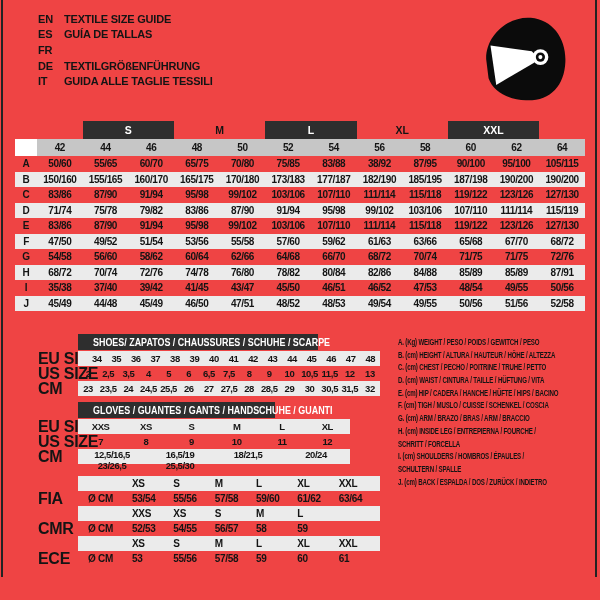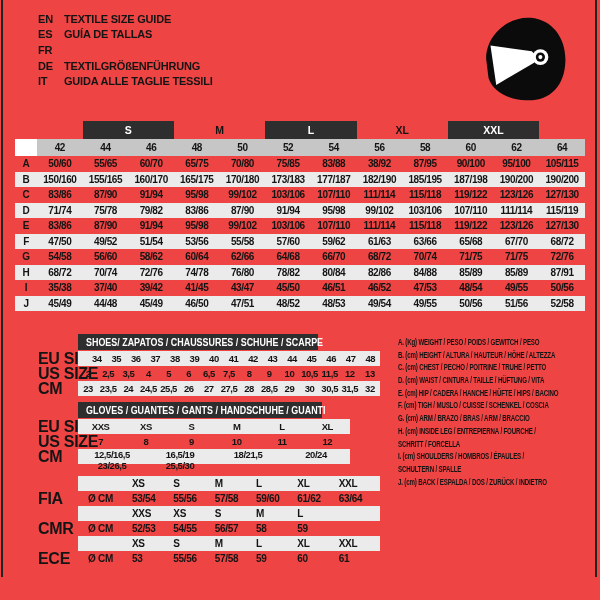--- a/index.html
+++ b/index.html
@@ -32,21 +32,21 @@
   .main-table tr.sizes-row td.corner { background:#fff; }
   .main-table tr.stripe td { background:#ebebeb; }
 
   
   .sub { position:absolute; left:38px; }
   .sub.shoes { top:334px; } .sub.gloves { top:402px; } .sub.helmet-t { top:476px; }
   .srow { display:flex; height:15px; align-items:stretch; }
   .srow.band { height:16px; margin-bottom:1px; }
   .slabel { width:40px; font-size:16px; letter-spacing:-0.3px; display:flex; align-items:center; white-space:nowrap; }
   .sband { background:#2e2e2e; color:#fff; font-size:10.5px; display:flex; align-items:center;
-           padding-left:8px; white-space:nowrap; overflow:visible; }
+           padding-left:15px; white-space:nowrap; overflow:visible; }
   .sband-text { transform:scaleX(0.85); transform-origin:0 50%; display:inline-block; }
   .svals { display:grid; align-items:center; }
   .svals.shaded { background:#ebebeb; }
   .scell { text-align:center; font-size:9.5px; letter-spacing:-0.45px; white-space:nowrap; }
   .hvals { width:302px; display:grid; grid-template-columns:44px repeat(6,1fr);
            align-items:center; padding-left:10px; }
   .hvals.shaded { background:#ebebeb; }
   .hcell { text-align:left; font-size:10px; letter-spacing:-0.3px; white-space:nowrap; }
 
   
@@ -352,21 +352,21 @@
           <span class="scell">30</span>
           <span class="scell">30,5</span>
           <span class="scell">31,5</span>
           <span class="scell">32</span>
         </div>
       </div>
     </div>
   <div class="sub gloves" id="glovesTable">
       <div class="srow band">
         <div class="slabel"></div>
-        <div class="sband" style="width: 244px;">
+        <div class="sband" style="width: 197px;">
           <span class="sband-text">GLOVES / GUANTES / GANTS / HANDSCHUHE / GUANTI</span>
         </div>
       </div>
       <div class="srow">
         <div class="slabel">EU SIZE</div>
         <div class="svals shaded" style="width: 272px; grid-template-columns: repeat(6, 1fr);">
           <span class="scell">XXS</span>
           <span class="scell">XS</span>
           <span class="scell">S</span>
           <span class="scell">M</span>

